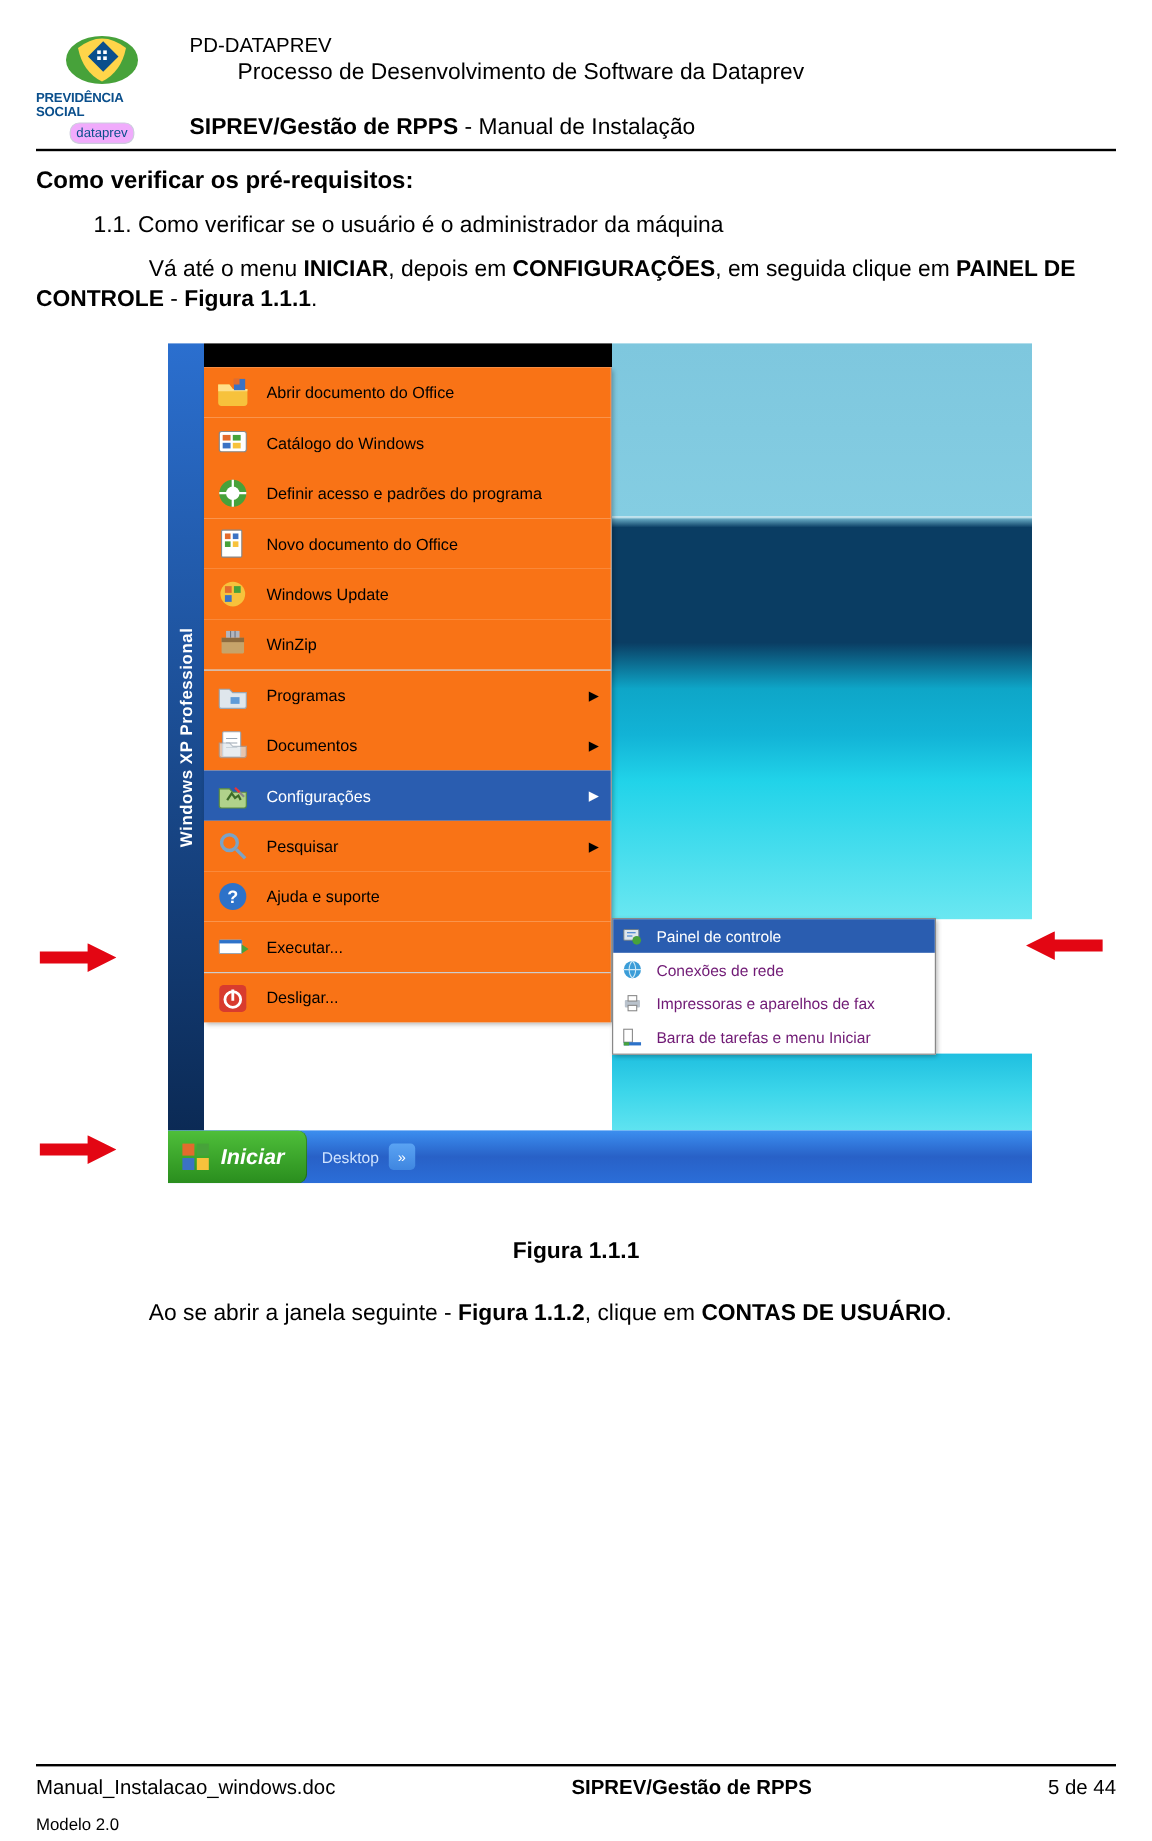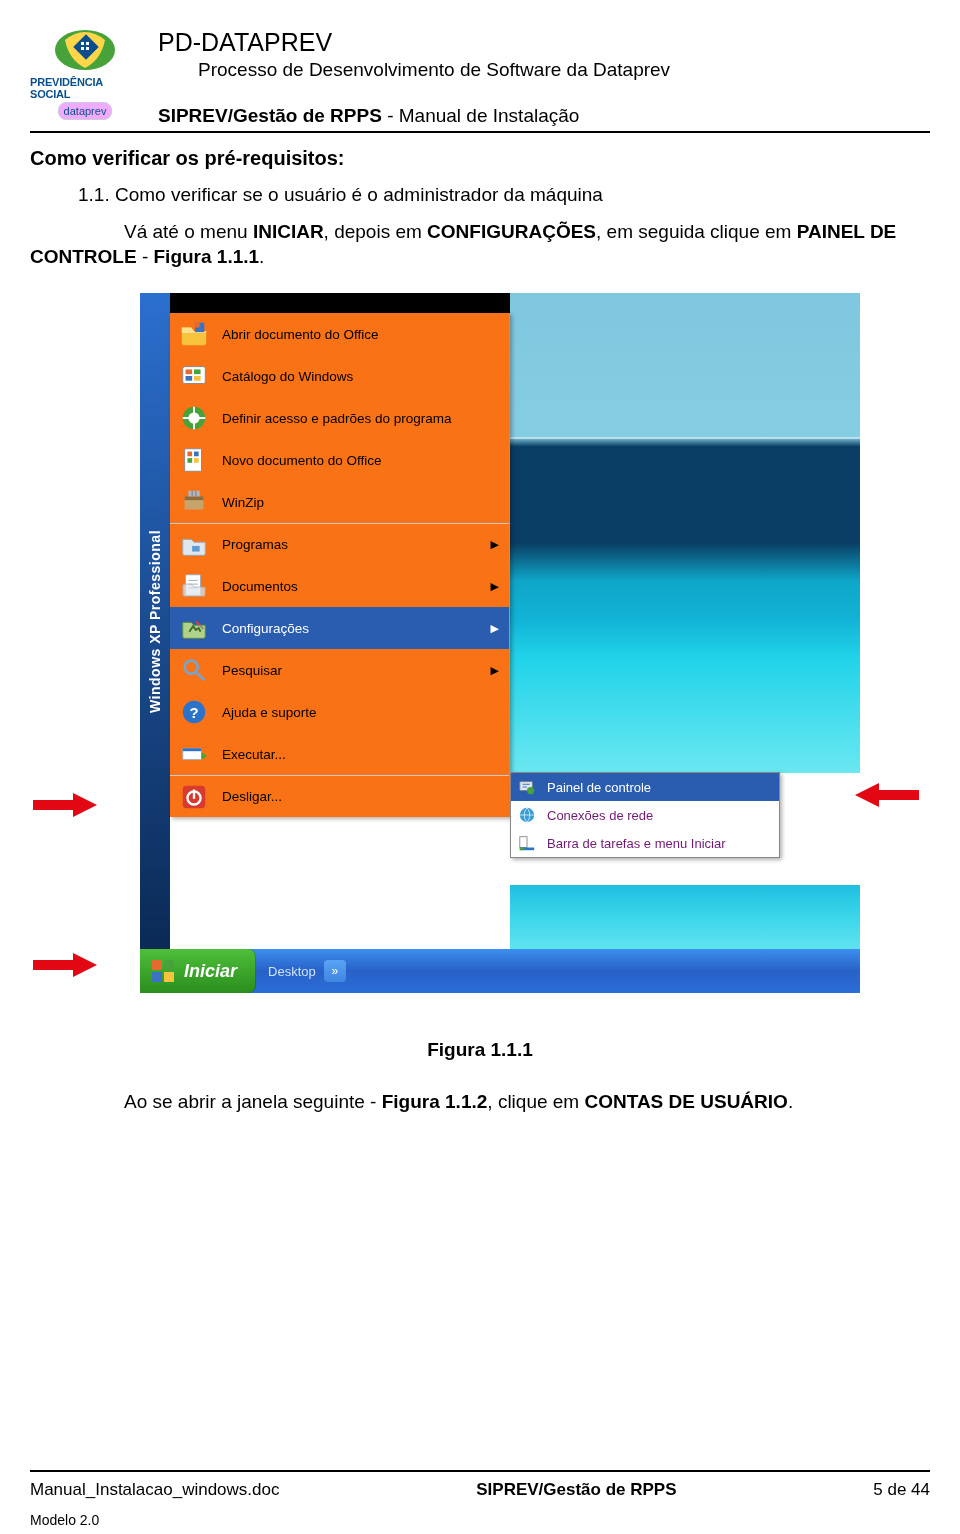--- a/index.html
+++ b/index.html
@@ -25,21 +25,21 @@
   .logo-sub {
     background:#f0abfc;
     border-radius: 8px;
     padding: 2px 5px;
     font-size: 11px;
     color:#0a4f8c;
     border:1px solid #ccd;
     margin-top:2px;
   }
   .header-text { padding-top: 8px; }
-  .header-line1 { font-size: 25px; }
+  .header-line1 { font-size: 17px; }
   .header-line2 { font-size: 19px; margin-top: 2px; margin-left: 40px;}
   .header-line3 { font-size: 19px; margin-top: 24px;}
   .hr { border: none; border-top: 2px solid #000; margin: 4px 0 14px 0; }
   .content { padding: 0 0 0 0; }
   .h-sub { font-weight: bold; font-size: 20px; margin: 10px 0 14px 0; }
   .step-num { padding-left: 48px; font-size: 19px; margin-bottom: 14px;}
   .para { font-size: 19px; line-height: 1.3; margin-bottom: 24px; }
 
   
   .figure-wrap { position: relative; width: 100%; height: 730px; margin-top: 10px;}
@@ -309,20 +309,32 @@
                   <rect x="16" y="7" width="5" height="5" fill="#3b72c4"></rect>
                   <rect x="9" y="14" width="5" height="5" fill="#47a23a"></rect>
                   <rect x="16" y="14" width="5" height="5" fill="#f7c23c"></rect>
                 </svg>
               </span>
             <span class="lbl">Novo documento do Office</span>
           </div>
           <div class="menu-item">
             <span class="ico">
                 <svg class="svg-ico" viewBox="0 0 32 32">
+                  <circle cx="16" cy="16" r="11" fill="#f7c23c"></circle>
+                  <rect x="9" y="9" width="6" height="6" fill="#e36b2d"></rect>
+                  <rect x="17" y="9" width="6" height="6" fill="#47a23a"></rect>
+                  <rect x="9" y="17" width="6" height="6" fill="#3b72c4"></rect>
+                  <rect x="17" y="17" width="6" height="6" fill="#f7c23c"></rect>
+                </svg>
+              </span>
+            <span class="lbl">Windows Update</span>
+          </div>
+          <div class="menu-item">
+            <span class="ico">
+                <svg class="svg-ico" viewBox="0 0 32 32">
                   <rect x="6" y="10" width="20" height="14" rx="1" fill="#c7a46a"></rect>
                   <rect x="6" y="10" width="20" height="4" fill="#8d6b3e"></rect>
                   <rect x="10" y="4" width="12" height="6" fill="#b1b6bf"></rect>
                   <path d="M14 4v6M18 4v6" stroke="#6f7680"></path>
                 </svg>
               </span>
             <span class="lbl">WinZip</span>
           </div>
           <div class="menu-item sep">
             <span class="ico">
@@ -410,20 +422,30 @@
             <span>Painel de controle</span>
           </div>
           <div class="subitem">
             <span class="sico">
                 <svg class="svg-ico-sm" viewBox="0 0 20 20">
                   <circle cx="10" cy="10" r="8" fill="#3b9dd8"></circle>
                   <path d="M2 10h16M10 2c4 4 4 12 0 16M10 2c-4 4-4 12 0 16" stroke="#cfeaf7" fill="none"></path>
                 </svg>
               </span>
             <span>Conexões de rede</span>
+          </div>
+          <div class="subitem">
+            <span class="sico">
+                <svg class="svg-ico-sm" viewBox="0 0 20 20">
+                  <rect x="3" y="7" width="14" height="7" rx="1" fill="#b9c2cc"></rect>
+                  <rect x="6" y="3" width="8" height="5" fill="#fff" stroke="#888"></rect>
+                  <rect x="6" y="12" width="8" height="5" fill="#fff" stroke="#888"></rect>
+                </svg>
+              </span>
+            <span>Impressoras e aparelhos de fax</span>
           </div>
           <div class="subitem">
             <span class="sico">
                 <svg class="svg-ico-sm" viewBox="0 0 20 20">
                   <rect x="2" y="3" width="8" height="12" fill="#fff" stroke="#888"></rect>
                   <rect x="2" y="15" width="16" height="3" fill="#2d72c9"></rect>
                   <rect x="2" y="15" width="5" height="3" fill="#47a23a"></rect>
                 </svg>
               </span>
             <span>Barra de tarefas e menu Iniciar</span>

